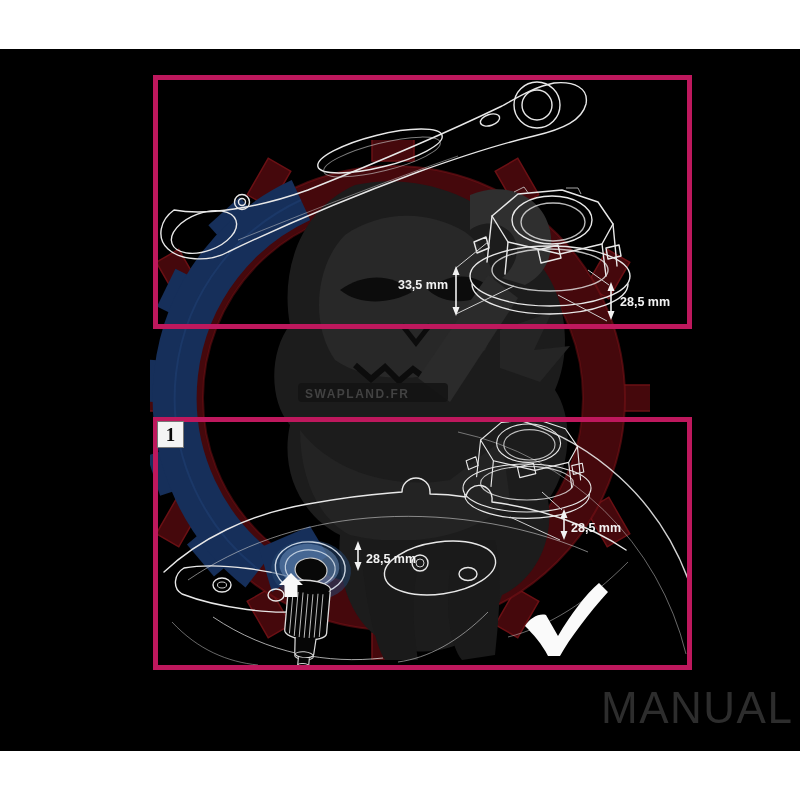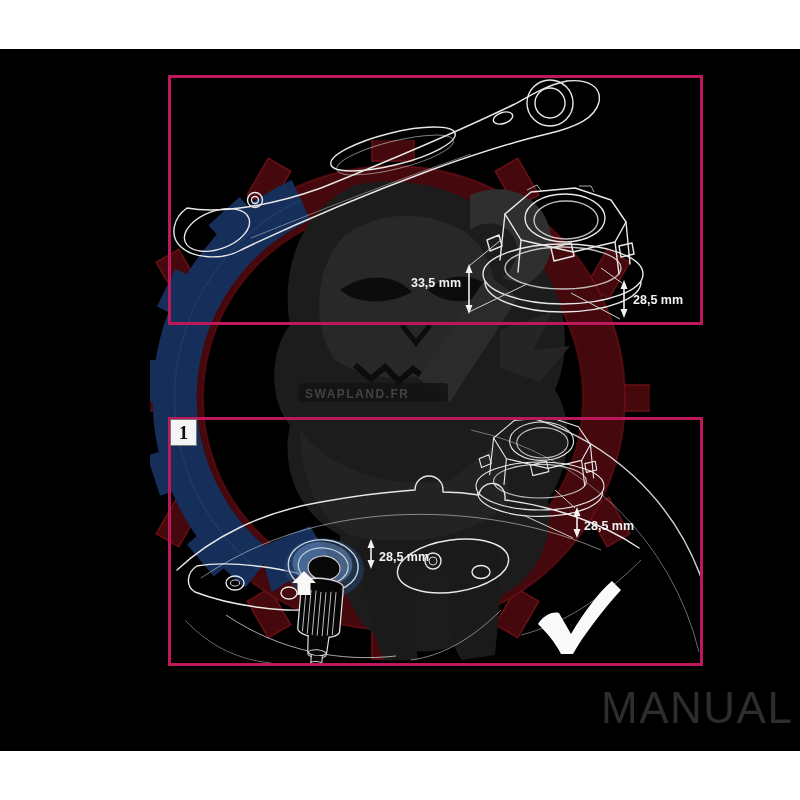--- a/index.html
+++ b/index.html
@@ -1,20 +1,20 @@
 <!DOCTYPE html>
 <html><head>
 <meta charset="utf-8">
 <style>
   html,body{margin:0;padding:0;}
   body{width:800px;height:800px;background:#ffffff;font-family:"Liberation Sans",sans-serif;}
   .page{position:relative;width:800px;height:800px;background:#ffffff;overflow:hidden;}
   .stage{position:absolute;left:0;top:49px;width:800px;height:702px;background:#000000;overflow:hidden;}
   .watermark{position:absolute;left:150px;top:91px;width:500px;height:545px;z-index:1;}
-  .panel{position:absolute;left:168px;width:529px;border:3px solid #be185d;z-index:2;background:transparent;}
+  .panel{position:absolute;left:153px;width:529px;border:5px solid #be185d;z-index:2;background:transparent;}
   .panel-top{top:26px;height:244px;}
   .panel-step1{top:368px;height:243px;}
   .panel svg{position:absolute;left:0;top:0;}
   .step-badge{position:absolute;left:-1px;top:-1px;width:27px;height:27px;background:#f4f4f4;
     border:1px solid #777;box-sizing:border-box;z-index:3;
     display:flex;align-items:center;justify-content:center;
     font-family:"Liberation Serif",serif;font-weight:bold;font-size:19px;color:#0a0a0a;}
   .manual-label{position:absolute;left:601px;top:637px;z-index:2;
     font-size:44px;font-weight:400;letter-spacing:1.5px;color:#2d2d2d;line-height:1;}
   svg text.dim{font-family:"Liberation Sans",sans-serif;font-weight:bold;font-size:12.5px;fill:#f2f2f2;}

